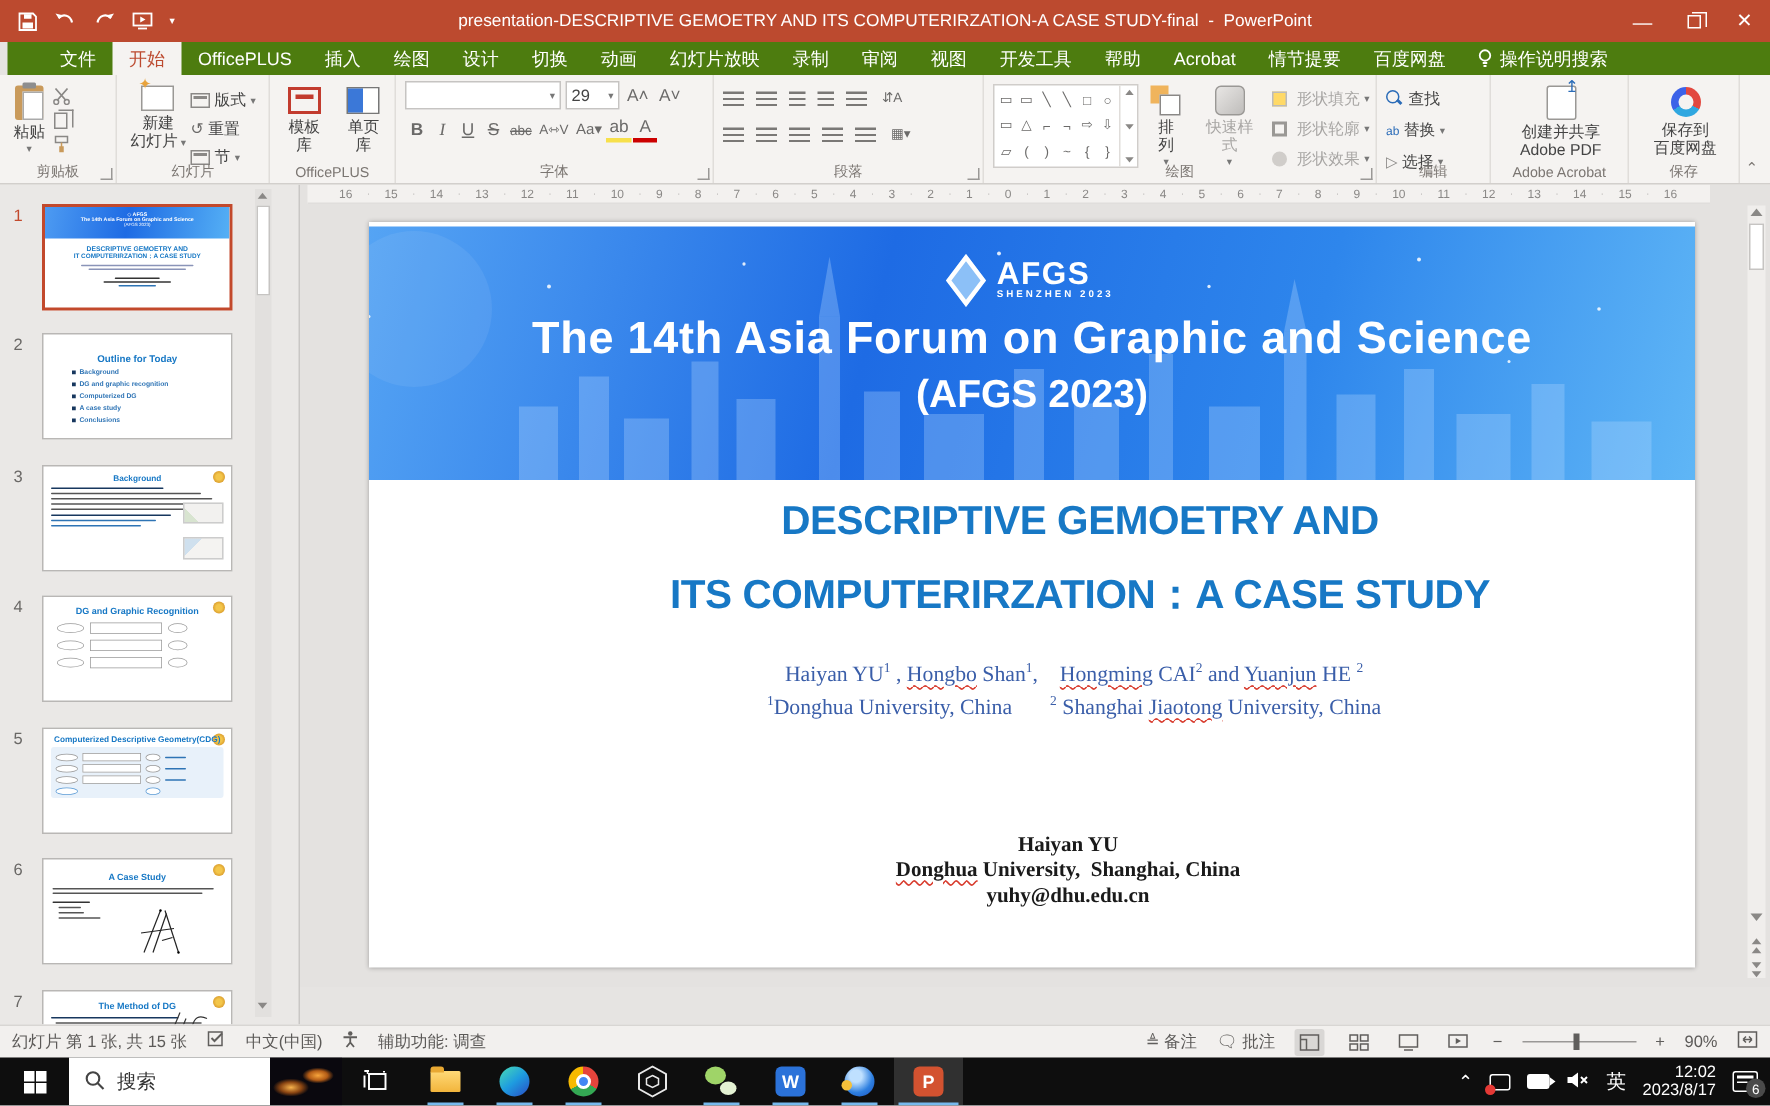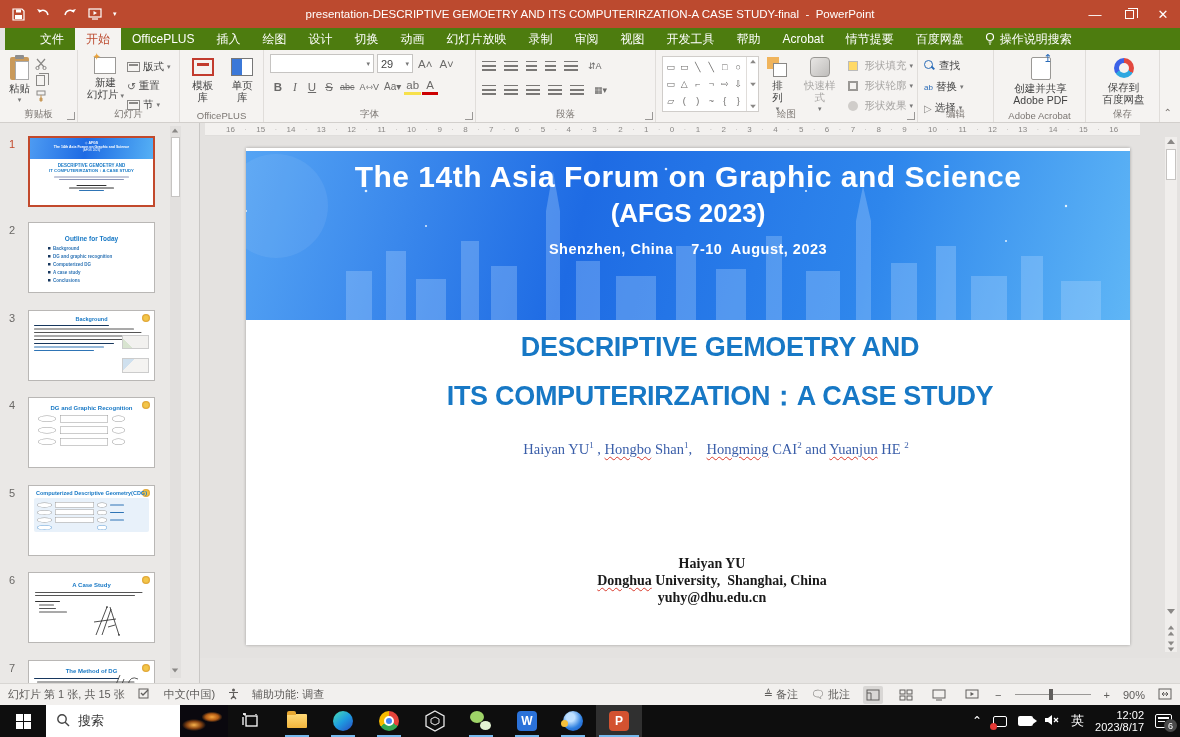--- a/index.html
+++ b/index.html
@@ -754,29 +754,36 @@
               <circle cx="250" cy="25" r="1.1"></circle>
               <circle cx="420" cy="18" r="1.3"></circle>
             <circle cx="560" cy="40" r="1.1"></circle>
               <circle cx="700" cy="22" r="1.3"></circle>
               <circle cx="820" cy="55" r="1.2"></circle>
             <circle cx="180" cy="75" r="1"></circle>
               <circle cx="760" cy="90" r="1"></circle>
               <circle cx="640, " cy="60" r="1"></circle>
           </g>
         </svg>
+        <div class="logo-row">
+          <span class="logo-diamond"></span>
+          <span>
+            <div class="logo-text">AFGS</div>
+            <div class="logo-sub">SHENZHEN  2023</div>
+          </span>
+        </div>
         <div class="b-line1">The 14th Asia Forum on Graphic and Science</div>
         <div class="b-line2">(AFGS 2023)</div>
-        <div class="b-line3">Shenzhen, China&nbsp;&nbsp;&nbsp;&nbsp;7-10&nbsp; August, 2023</div>
       </div>
 
       <div class="stitle" style="top:184px">DESCRIPTIVE GEMOETRY AND</div>
       <div class="stitle" style="top:230px">ITS COMPUTERIRZATION：A CASE STUDY</div>
 
       <div class="authors" style="top:292px"><span>Haiyan YU</span><span class="sup">1</span><span> , </span><span class="wavy">Hongbo</span><span> Shan</span><span class="sup">1</span><span>,&nbsp;&nbsp;&nbsp;&nbsp;</span><span class="wavy">Hongming</span><span> CAI</span><span class="sup">2</span><span> and </span><span class="wavy">Yuanjun</span><span> HE&nbsp;</span><span class="sup">2</span></div>
+      <div class="authors" style="top:314px"><span class="sup">1</span><span>Donghua University, China</span><span>&nbsp;&nbsp;&nbsp;&nbsp;&nbsp;&nbsp;&nbsp;</span><span class="sup">2</span><span>&nbsp;Shanghai </span><span class="wavy">Jiaotong</span><span> University, China</span></div>
 
       <div class="contact" style="top:407px"><span>Haiyan YU</span></div>
       <div class="contact" style="top:441px"><span>yuhy@dhu.edu.cn</span></div>
       <div class="contact" style="top:424px"><span class="wavy">Donghua</span><span> University,&nbsp; Shanghai, China</span></div>
     </div>
 
     <div class="escroll">
       <span class="tri-up" style="position:absolute;left:2px;top:2px"></span>
       <span class="ethumb"></span>
       <span class="tri-down" style="position:absolute;left:2px;top:472px"></span>

